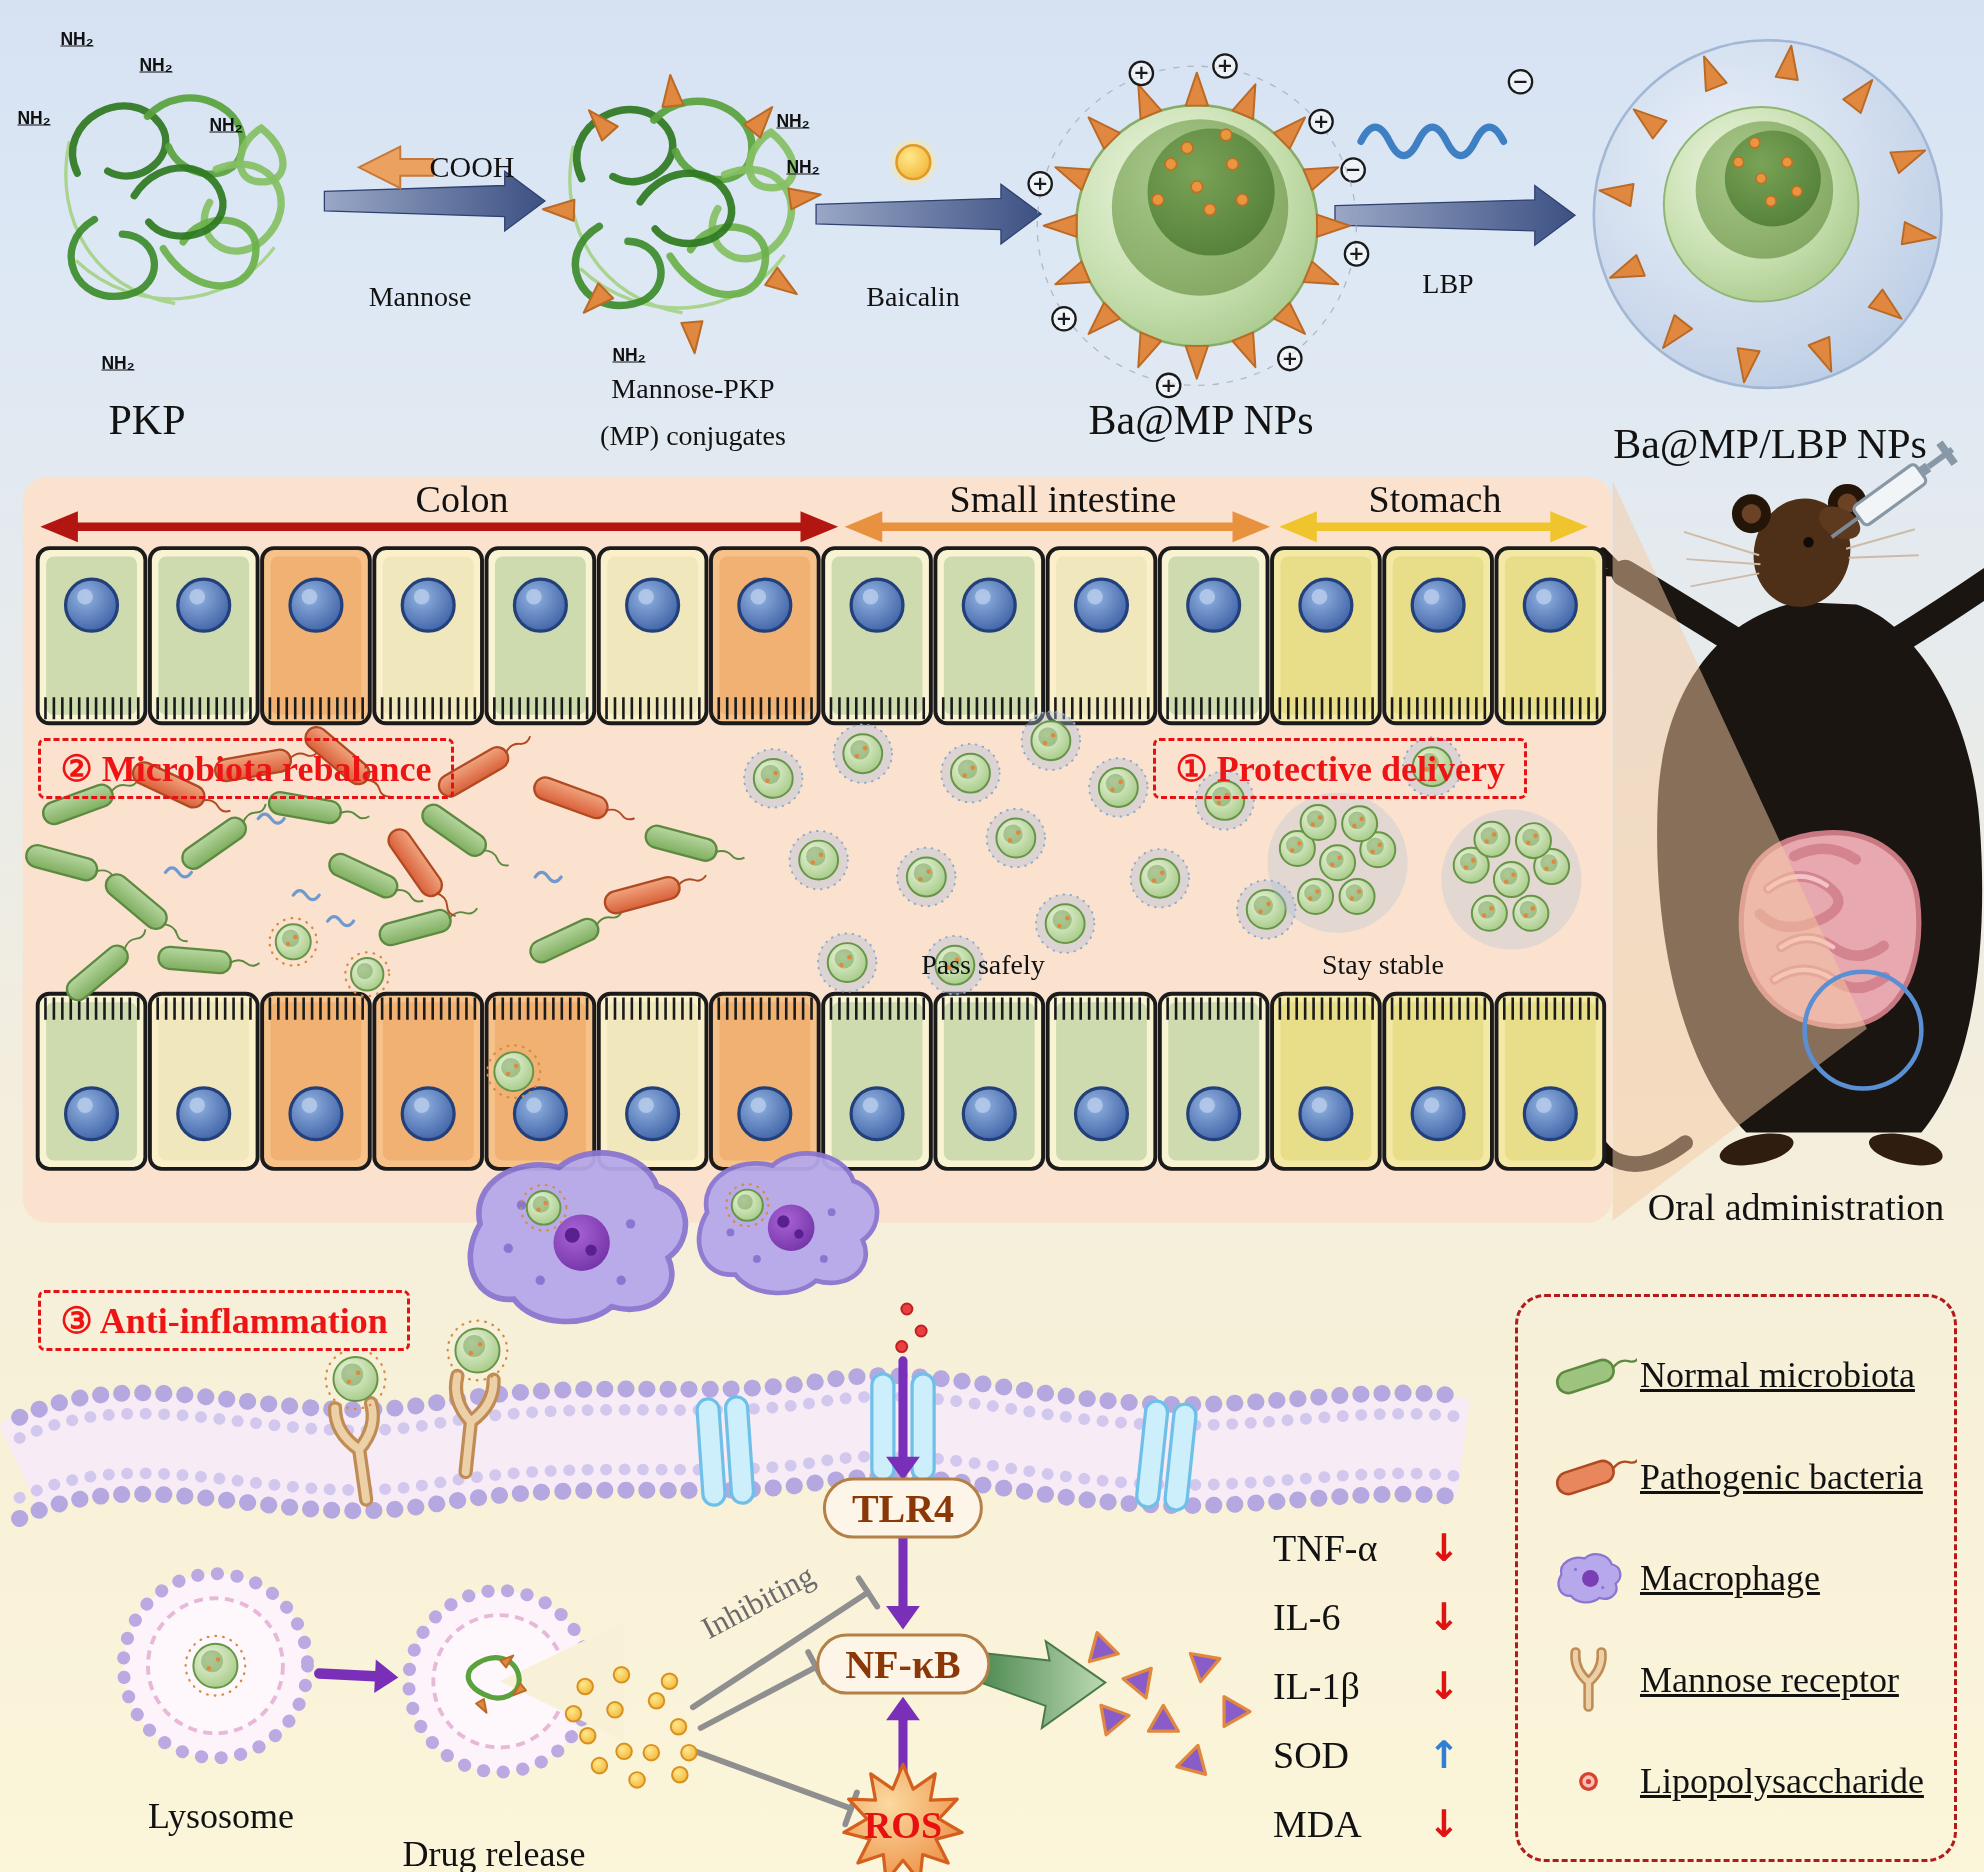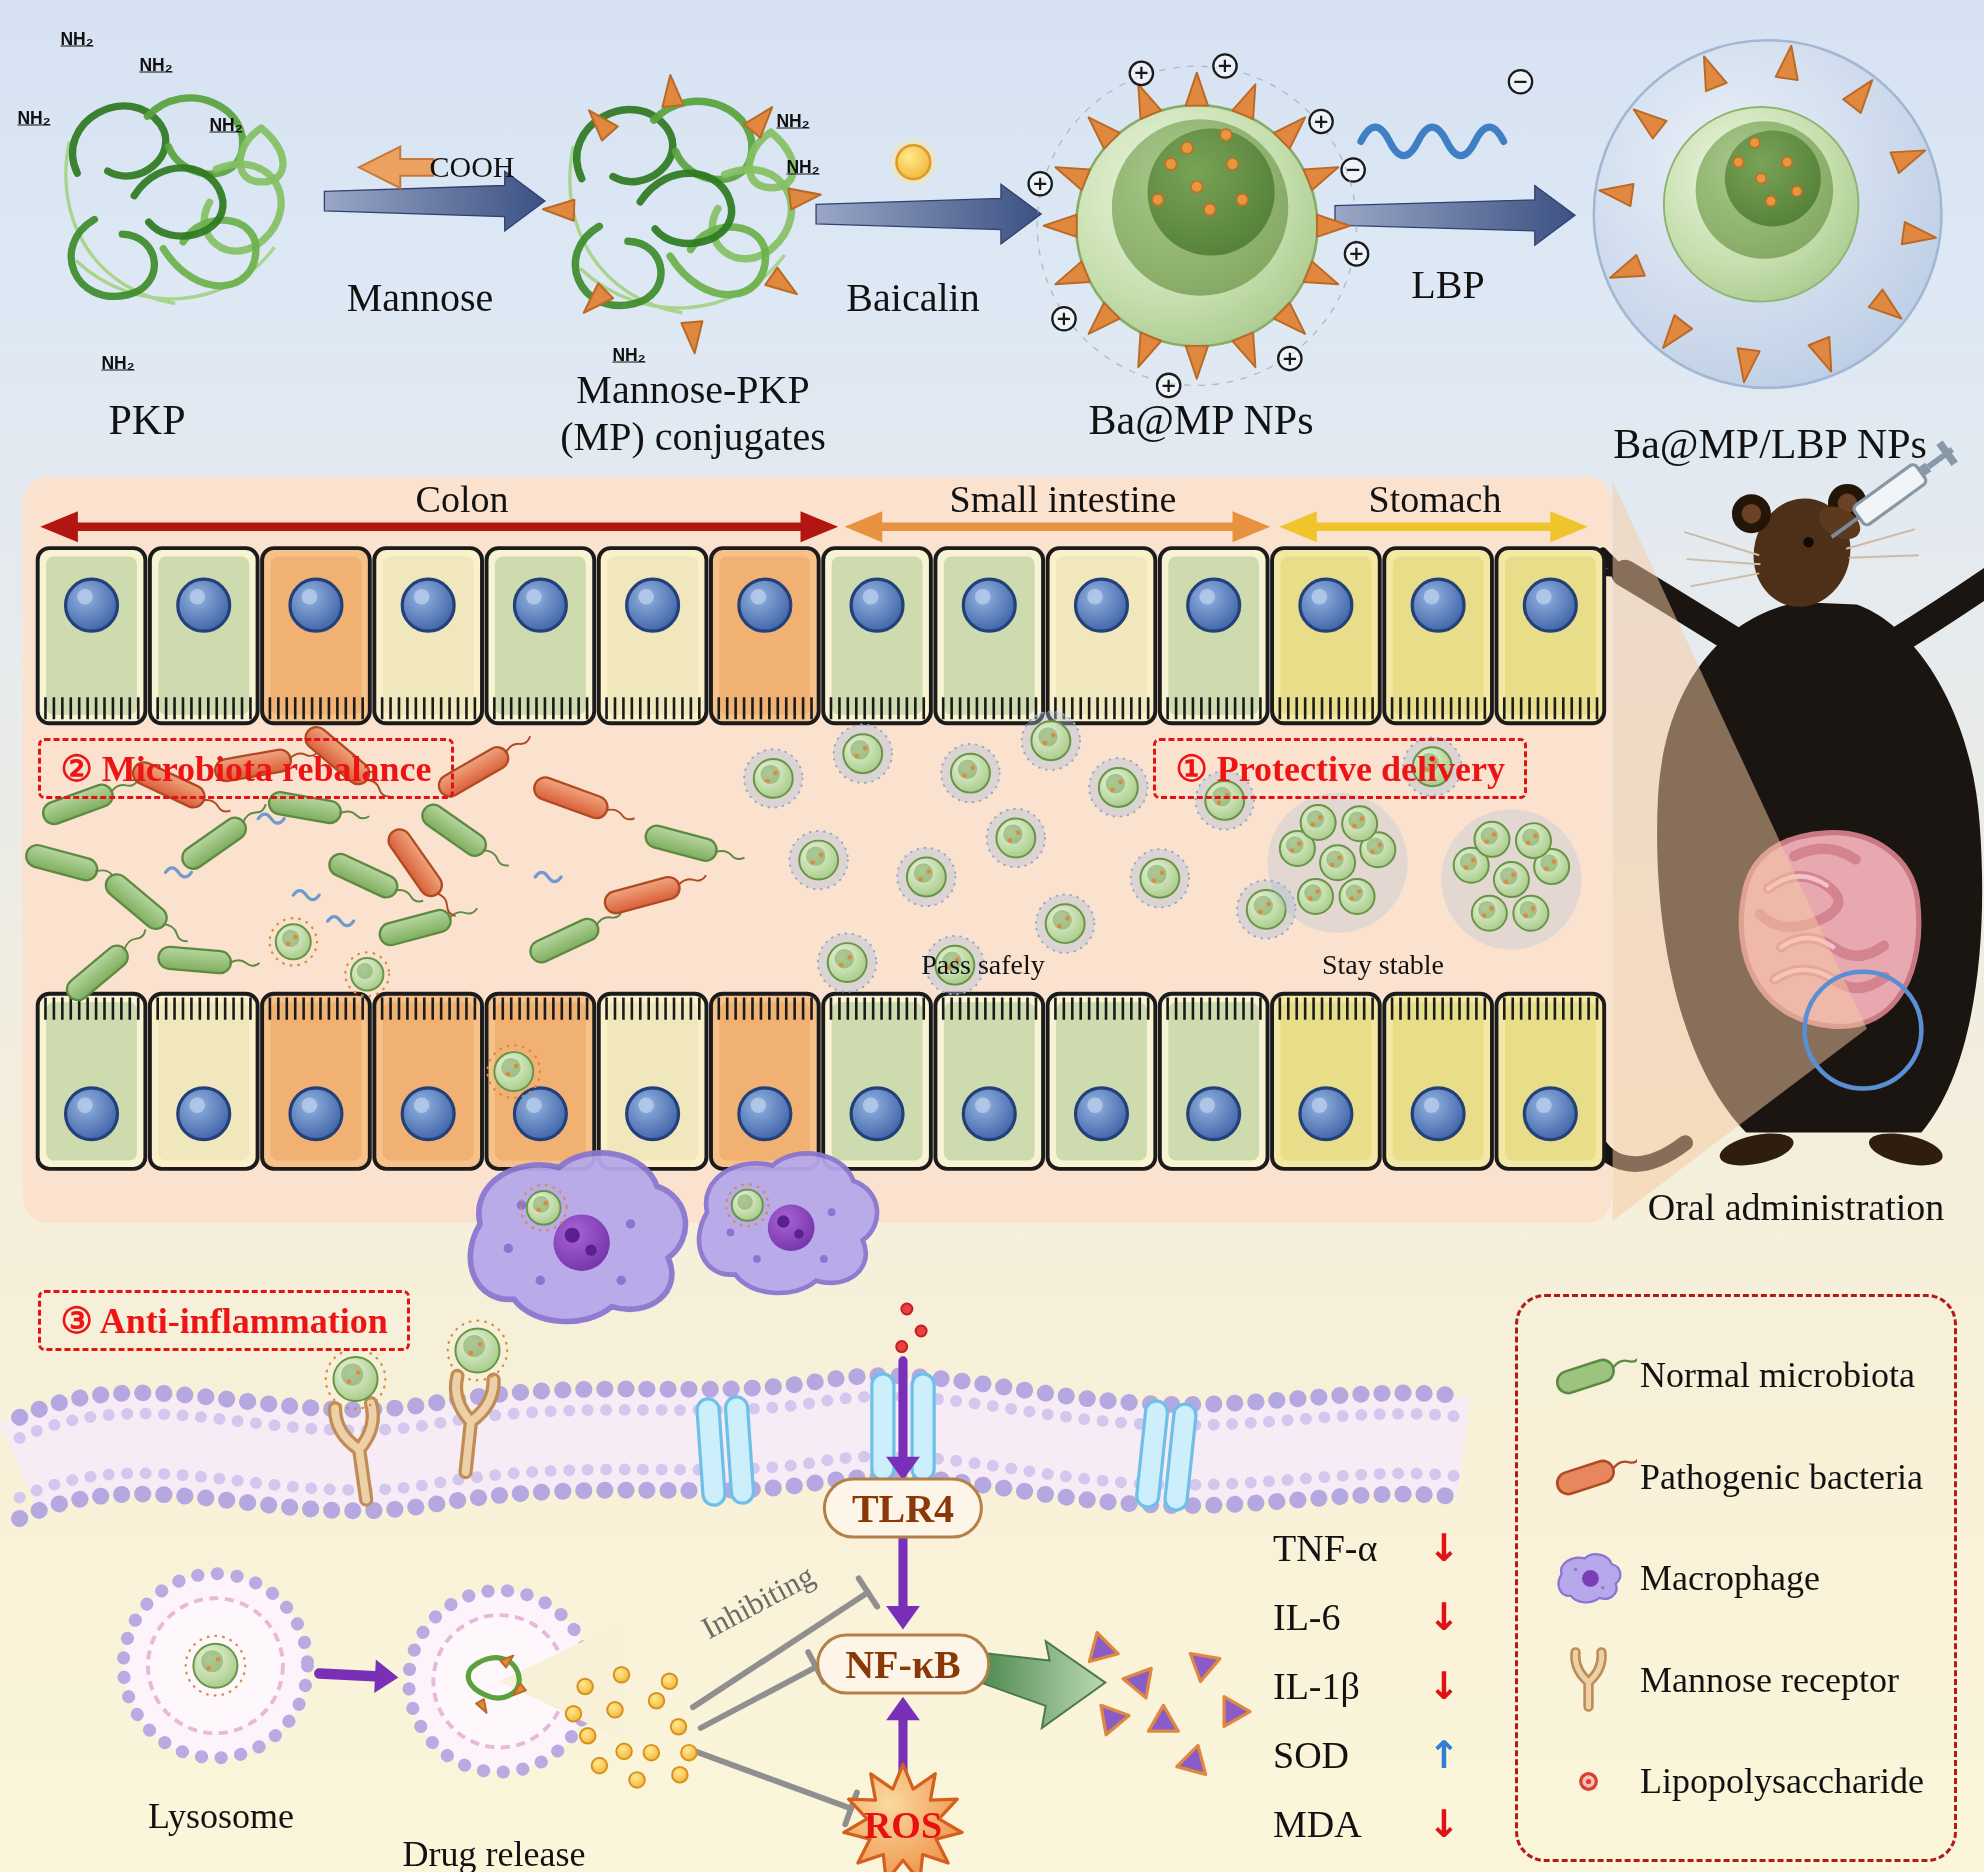--- a/index.html
+++ b/index.html
@@ -1,35 +1,35 @@
 <!DOCTYPE html>
 <html style="font-size:10.4px"><head>
 <meta charset="utf-8">
 <style>
   html,body{margin:0;padding:0;background:#c9d4e4;}
   .canvas{position:relative;width:1985px;height:1872px;overflow:hidden;
     font-family:"Liberation Serif",serif;color:#111;
     background:linear-gradient(180deg,#d6e2f2 0%,#dde8f5 14%,#e7ebec 36%,#f2edde 56%,#f8f1d8 76%,#fbf5da 100%);}
   #art{position:absolute;left:0;top:0;width:1985px;height:1872px;}
   .lbl{position:absolute;transform:translate(-50%,-50%);white-space:nowrap;color:#121212;}
-  .f64{font-size:42px;} .f62{font-size:40px;} .f58{font-size:38px;} .f56{font-size:36px;} .f52{font-size:28px;} .f46{font-size:30px;}
+  .f64{font-size:42px;} .f62{font-size:28px;} .f58{font-size:38px;} .f56{font-size:36px;} .f52{font-size:28px;} .f46{font-size:30px;}
   .nh2{position:absolute;transform:translate(-50%,-50%);font-size:17.5px;font-weight:700;
     font-family:"Liberation Sans",sans-serif;color:#101010;white-space:nowrap;text-decoration:underline;}
   .tagbox{position:absolute;border:3.2px dashed #e41313;color:#ee1414;font-weight:700;
     font-size:36px;padding:6.5px 19.5px;border-radius:6.5px;white-space:nowrap;}
   .sigbox{position:absolute;transform:translate(-50%,-50%);border:3.2px solid #b58048;background:#fdf6e8;
     border-radius:34px;padding:3.9px 26px;font-size:40px;font-weight:700;color:#8a3808;white-space:nowrap;}
   .inhibit{position:absolute;transform:translate(-50%,-50%) rotate(-28deg);font-size:31px;color:#6b6b6b;white-space:nowrap;}
   .ros-label{position:absolute;transform:translate(-50%,-50%);font-size:38px;font-weight:700;color:#e81111;}
   .cytokines{position:absolute;left:1273px;top:1526px;display:flex;flex-direction:column;gap:25px;}
   .cyto-row{display:flex;align-items:center;}
   .cyto-name{font-size:38px;min-width:138px;color:#121212;}
   .cyto-arrow{font-size:38px;font-weight:700;margin-left:17px;font-family:"DejaVu Sans",sans-serif;}
   .legend{position:absolute;left:1515px;top:1294px;width:442px;height:568px;border:3.9px dashed #b31a1a;
-    border-radius:30px;display:flex;flex-direction:column;justify-content:space-evenly;box-sizing:border-box;padding:9px 0;}
+    border-radius:30px;display:flex;flex-direction:column;justify-content:space-evenly;box-sizing:border-box;padding:9px 0;text-decoration:underline;}
   .legend-row{display:flex;align-items:center;padding-left:18px;}
   .legend-icon{width:104px;display:flex;justify-content:center;align-items:center;}
   .legend-label{font-size:36px;color:#121212;white-space:nowrap;}
 </style>
 </head>
 <body>
 
 <div class="canvas">
   <svg id="art" viewBox="0 0 3060 2886">
       <defs>

